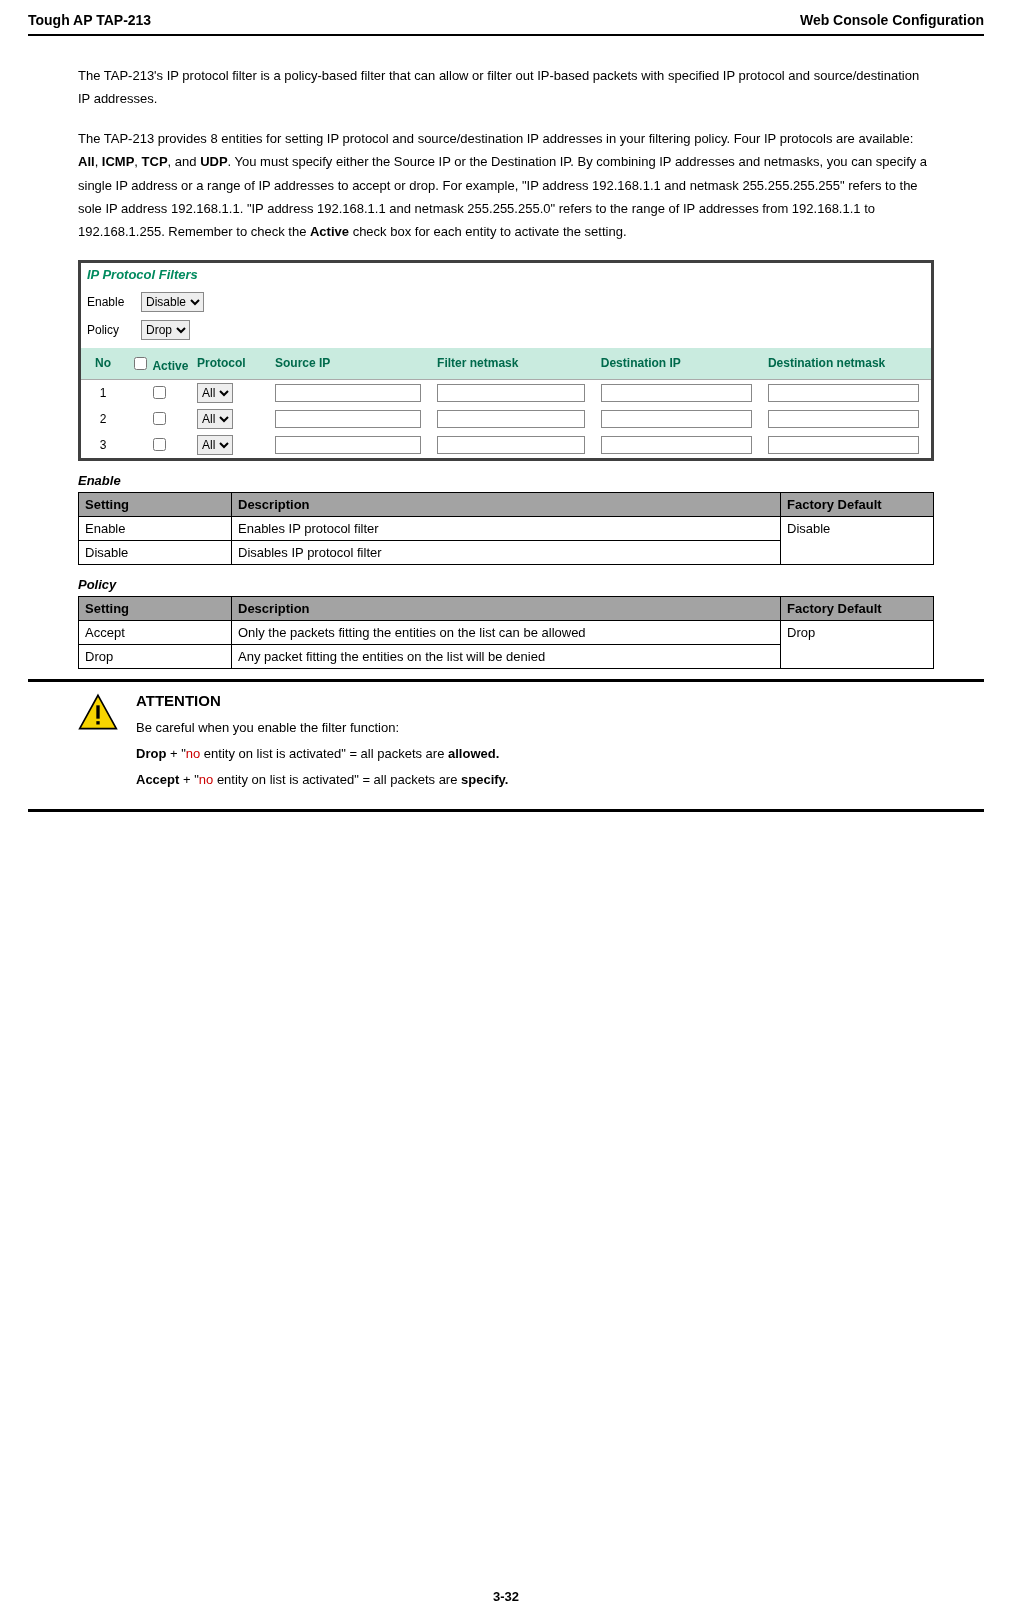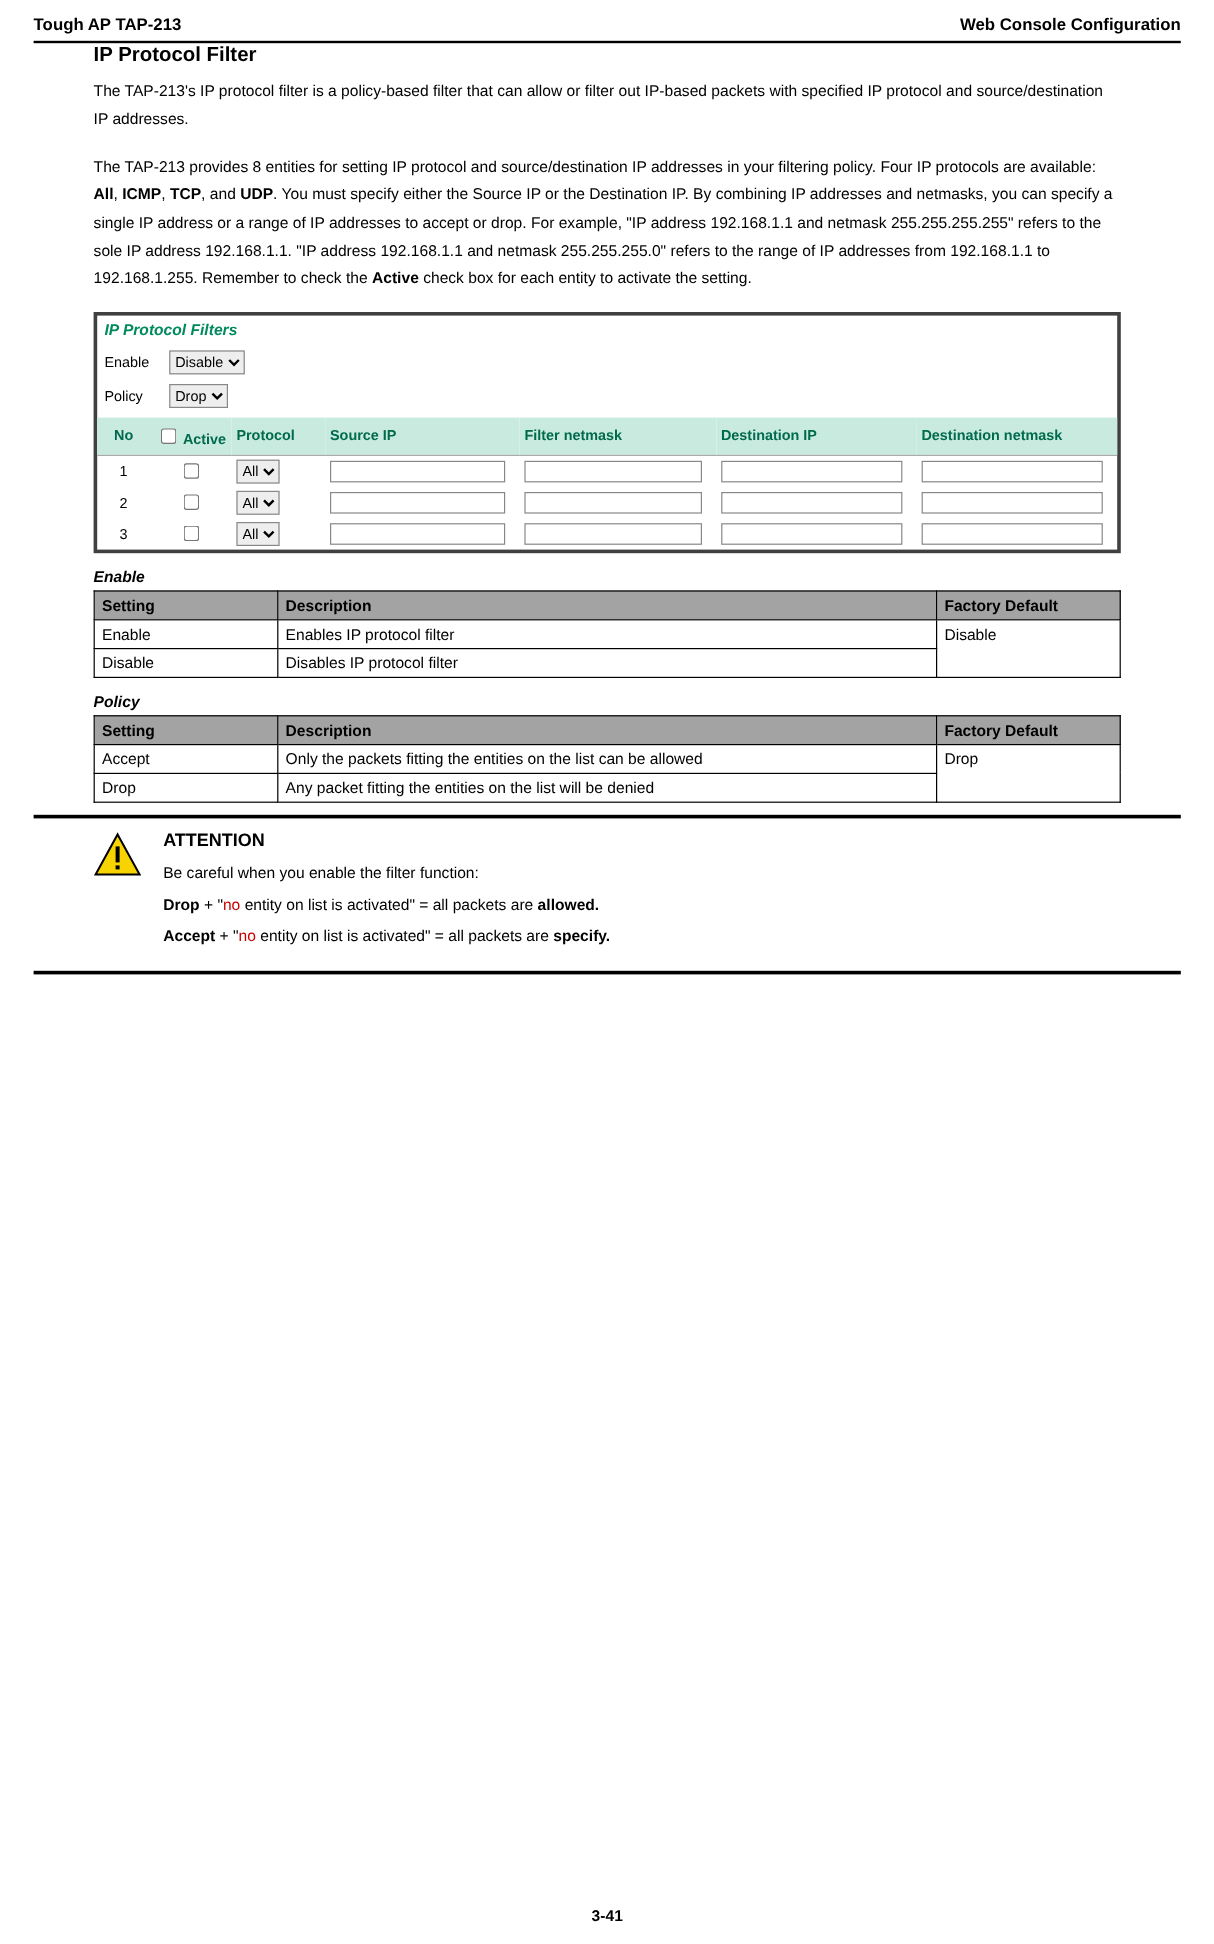--- a/index.html
+++ b/index.html
@@ -18,20 +18,21 @@
     box-sizing: border-box;
     position: relative;
   }
   .header-row {
     display: flex;
     justify-content: space-between;
     font-weight: bold;
     font-size: 14px;
     border-bottom: 2px solid #000;
     padding-bottom: 6px;
+    margin-bottom: 28px;
   }
   .content {
     padding: 0 50px;
   }
   h2.section-title {
     font-size: 17px;
     margin: 0 0 8px 0;
     font-weight: bold;
   }
   p.body {
@@ -157,21 +158,20 @@
 </head>
 <body>
 
 <div class="page">
   <div class="header-row">
     <span>Tough AP TAP-213</span>
     <span>Web Console Configuration</span>
   </div>
 
   <div class="content">
-    <h2 class="section-title">IP Protocol Filter</h2>
 
     <p class="body">The TAP-213's IP protocol filter is a policy-based filter that can allow or filter out IP-based packets with specified IP protocol and source/destination IP addresses.</p>
 
     <p class="body">
       <span>The TAP-213 provides 8 entities for setting IP protocol and source/destination IP addresses in your filtering policy. Four IP protocols are available: </span><span class="bold">All</span><span>, </span><span class="bold">ICMP</span><span>, </span><span class="bold">TCP</span><span>, and </span><span class="bold">UDP</span><span>. You must specify either the Source IP or the Destination IP. By combining IP addresses and netmasks, you can specify a single IP address or a range of IP addresses to accept or drop. For example, "IP address 192.168.1.1 and netmask 255.255.255.255" refers to the sole IP address 192.168.1.1. "IP address 192.168.1.1 and netmask 255.255.255.0" refers to the range of IP addresses from 192.168.1.1 to 192.168.1.255. Remember to check the </span><span class="bold">Active</span><span> check box for each entity to activate the setting.</span>
     </p>
 
     <div class="panel">
       <div class="panel-title">IP Protocol Filters</div>
       <div class="panel-row">
@@ -283,14 +283,14 @@
         <p>
           <span class="bold">Drop</span><span> + "</span><span class="red">no</span><span> entity on list is activated" = all packets are </span><span class="bold">allowed.</span>
         </p>
         <p>
           <span class="bold">Accept</span><span> + "</span><span class="red">no</span><span> entity on list is activated" = all packets are </span><span class="bold">specify.</span>
         </p>
       </div>
     </div>
   </div>
 
-  <div class="page-num">3-41</div>
+  <div class="page-num">3-32</div>
 </div>
 
 </body></html>

